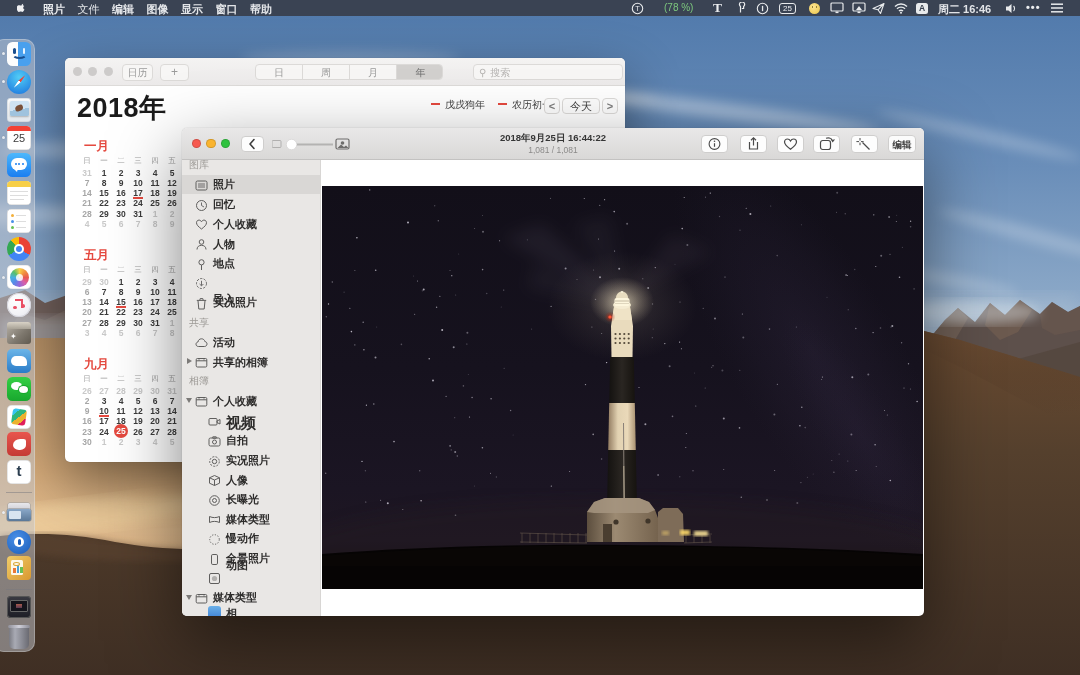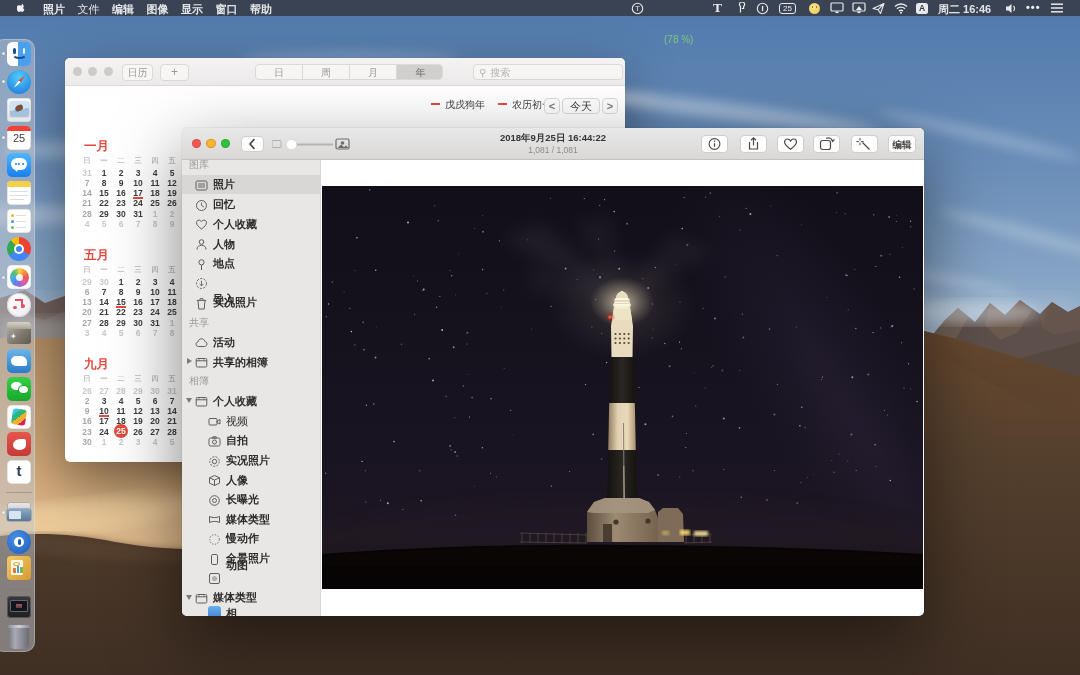--- a/index.html
+++ b/index.html
@@ -87,21 +87,21 @@
 <div class="abs" style="left:77.5px;top:1.5px;font-weight:normal;opacity:0.95;">文件</div>
 <div class="abs" style="left:112px;top:1.5px;font-weight:bold;opacity:0.95;">编辑</div>
 <div class="abs" style="left:146.5px;top:1.5px;font-weight:bold;opacity:0.95;">图像</div>
 <div class="abs" style="left:181px;top:1.5px;font-weight:bold;opacity:0.95;">显示</div>
 <div class="abs" style="left:215.5px;top:1.5px;font-weight:bold;opacity:0.95;">窗口</div>
 <div class="abs" style="left:250px;top:1.5px;font-weight:bold;opacity:0.95;">帮助</div>
 <svg class="abs" style="left:631px;top:2px" width="13" height="13" viewBox="0 0 13 13">
         <circle cx="6.5" cy="6.5" r="5.2" fill="none" stroke="#e8eaec" stroke-width="1.1"></circle>
         <text x="6.5" y="9" font-size="7.5" fill="#e8eaec" text-anchor="middle" font-family="Liberation Sans">T</text>
       </svg>
-<div class="abs" style="left:664px;top:2px;color:#7ec87e;font-size:10px;margin-top:32px;">(78 %)</div>
+<div class="abs" style="left:664px;top:2px;color:#7ec87e;font-size:10px;">(78 %)</div>
 <div class="abs" style="left:713px;top:0px;font-size:13.5px;font-family:'Liberation Serif',serif;font-weight:bold;">T</div>
 <svg class="abs" style="left:736px;top:2px" width="12" height="12" viewBox="0 0 12 12">
         <path d="M4.5,10.5 L4.5,4.5 A2.6,2.6 0 1 1 7.6,4.5 L7.6,6.5 L5.8,6.5" fill="none" stroke="#e8eaec" stroke-width="1.2"></path>
       </svg>
 <svg class="abs" style="left:756px;top:2px" width="13" height="13" viewBox="0 0 13 13">
         <circle cx="6.5" cy="6.5" r="5.2" fill="none" stroke="#e8eaec" stroke-width="1.1"></circle>
         <rect x="5.9" y="3.8" width="1.3" height="5.4" rx="0.6" fill="#e8eaec"></rect>
       </svg>
 <div class="abs" style="left:779px;top:2.5px;width:17px;height:11px;border:1.2px solid #e8eaec;border-radius:3px;font-size:8px;text-align:center;line-height:9px;">25</div>
 <div class="abs" style="left:809px;top:2.5px;width:11px;height:11px;border-radius:50%;background:radial-gradient(circle at 40% 35%,#ffe592,#e8c447);">
@@ -149,20 +149,21 @@
 <div class="abs" style="left:57px;top:5.5px;width:31px;height:17px;background:#f7f6f5;border:1px solid #dcdad8;border-radius:4px;color:#9a9a9a;font-size:10px;text-align:center;line-height:15px;">日历</div>
 <div class="abs" style="left:95px;top:5.5px;width:29px;height:17px;background:#f7f6f5;border:1px solid #dcdad8;border-radius:4px;color:#9a9a9a;font-size:12px;text-align:center;line-height:14px;">+</div>
 <div class="abs" style="left:190px;top:6px;width:188px;height:16px;border:1px solid #dcdad8;border-radius:4px;background:#f7f6f5;overflow:hidden;font-size:10px;color:#9a9a9a;">
   <div class="abs" style="left:0;top:0;width:47px;height:16px;text-align:center;line-height:15px;border-right:1px solid #dcdad8;">日</div>
   <div class="abs" style="left:47px;top:0;width:47px;height:16px;text-align:center;line-height:15px;border-right:1px solid #dcdad8;">周</div>
   <div class="abs" style="left:94px;top:0;width:47px;height:16px;text-align:center;line-height:15px;border-right:1px solid #dcdad8;">月</div>
   <div class="abs" style="left:141px;top:0;width:47px;height:16px;text-align:center;line-height:15px;background:#d2d0ce;color:#6b6b6b;">年</div>
 </div>
 <div class="abs" style="left:408px;top:6px;width:150px;height:16px;border:1px solid #dcdad8;border-radius:4px;background:#f7f6f5;color:#b5b3b1;font-size:10px;line-height:15px;"><span style="margin-left:5px;">⚲</span><span style="margin-left:4px;">搜索</span></div>
 </div>
+<div class="abs" style="left:12px;top:32px;font-size:27px;font-weight:bold;color:#1b1b1b;letter-spacing:0.5px;">2018年</div>
 <div class="abs" style="left:366px;top:44.5px;width:9px;height:2.5px;background:#e5493f;"></div>
 <div class="abs" style="left:380px;top:40px;font-size:10px;color:#3f3f3f;">戊戌狗年</div>
 <div class="abs" style="left:433px;top:44.5px;width:9px;height:2.5px;background:#e5493f;"></div>
 <div class="abs" style="left:447px;top:40px;font-size:10px;color:#3f3f3f;">农历初一</div>
 <div class="abs" style="left:479px;top:40px;width:16px;height:16px;background:#fdfdfd;border:1px solid #dcdad8;border-radius:4px;color:#7c7c7c;font-size:11px;font-weight:bold;text-align:center;line-height:15px;">&lt;</div>
 <div class="abs" style="left:497px;top:40px;width:38px;height:16px;background:#fdfdfd;border:1px solid #dcdad8;border-radius:4px;color:#3f3f3f;font-size:11px;text-align:center;line-height:15px;">今天</div>
 <div class="abs" style="left:537px;top:40px;width:16px;height:16px;background:#fdfdfd;border:1px solid #dcdad8;border-radius:4px;color:#7c7c7c;font-size:11px;font-weight:bold;text-align:center;line-height:15px;">&gt;</div>
 
 <div class="abs" style="left:19px;top:80px;font-size:12.5px;font-weight:bold;color:#e5493f;">一月</div>
 <div class="abs" style="left:14px;top:98px;width:16px;text-align:center;font-size:7.5px;color:#9f9f9f;">日</div>
@@ -422,21 +423,21 @@
             <rect x="1.2" y="2.5" width="10.6" height="8.5" rx="1.2"></rect>
             <line x1="1.2" y1="4.8" x2="11.8" y2="4.8"></line>
             <line x1="4" y1="2.5" x2="4" y2="4.8" opacity="0.6"></line>
             <line x1="9" y1="2.5" x2="9" y2="4.8" opacity="0.6"></line>
           </svg></div>
 <div class="abs" style="left:31px;top:233.8px;font-size:11px;color:#2e2d2c;font-weight:bold;">个人收藏</div>
 <div class="abs" style="left:26px;top:254.0px;"><svg width="13" height="13" viewBox="0 0 13 13" fill="none" stroke="#5f5e5d" stroke-width="1">
             <rect x="1" y="3.5" width="8" height="6.5" rx="1"></rect>
             <path d="M9,6 L12,4.5 L12,9 L9,7.5 Z"></path>
           </svg></div>
-<div class="abs" style="left:44px;top:253.5px;font-size:11px;color:#2e2d2c;font-weight:normal;">视频</div>
+<div class="abs" style="left:44px;top:253.5px;font-size:15px;color:#2e2d2c;font-weight:bold;">视频</div>
 <div class="abs" style="left:26px;top:273.7px;"><svg width="13" height="13" viewBox="0 0 13 13" fill="none" stroke="#5f5e5d" stroke-width="1">
             <rect x="1" y="3" width="11" height="8" rx="1.5"></rect>
             <circle cx="6.5" cy="7" r="2"></circle>
             <rect x="4.5" y="1.8" width="4" height="1.4" rx="0.5"></rect>
           </svg></div>
 <div class="abs" style="left:44px;top:273.2px;font-size:11px;color:#2e2d2c;font-weight:bold;">自拍</div>
 <div class="abs" style="left:26px;top:293.5px;"><svg width="13" height="13" viewBox="0 0 13 13" fill="none" stroke="#5f5e5d" stroke-width="1">
             <circle cx="6.5" cy="6.5" r="2.2"></circle>
             <circle cx="6.5" cy="6.5" r="4.8" stroke-dasharray="2 1.3"></circle>
           </svg></div>

